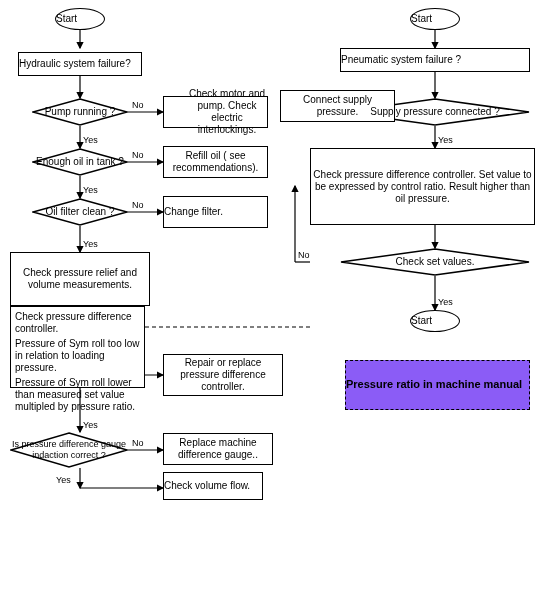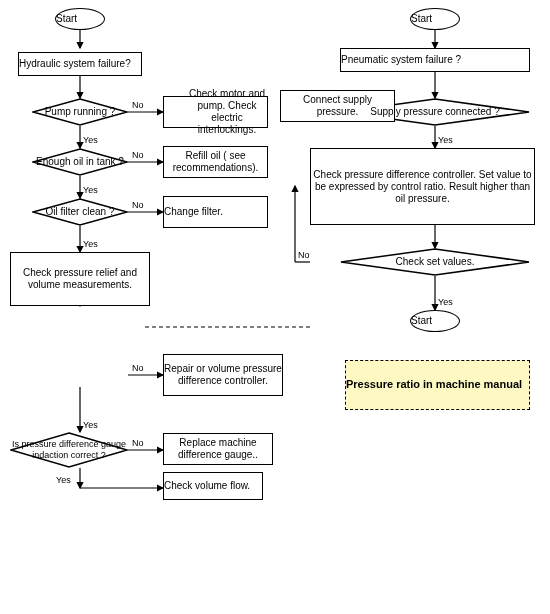--- a/index.html
+++ b/index.html
@@ -46,21 +46,21 @@
       text-align: center;
     }
     .diamond-text {
       position: relative;
       z-index: 2;
       line-height: 1.2;
       padding: 2px;
     }
     .dashed-rect {
       border: 1.5px dashed #000;
-      background: #fef9c3;
+      background: #8b5cf6;
     }
     
     .arrows-svg {
       position: absolute;
       top: 0; left: 0;
       width: 550px;
       height: 614px;
       pointer-events: none;
     }
     line, path, polyline {
@@ -201,23 +201,28 @@
   </div>
 
   <div class="shape rect" style="left:10px; top:252px; width:140px; height:54px;">
     <span>Check pressure relief and volume measurements.</span>
   </div>
 
   <div class="shape rect" style="left:163px; top:196px; width:105px; height:32px;">
     <span>Change filter.</span>
   </div>
 
+  <div class="shape rect" style="left:10px; top:306px; width:135px; height:82px; text-align:left; padding:4px; align-items:flex-start; flex-direction:column; justify-content:flex-start;">
+    <div style="font-weight:normal; margin-bottom:3px;">Check pressure difference controller.</div>
+    <div style="margin-bottom:3px;">Pressure of Sym roll too low in relation to loading pressure.</div>
+    <div>Pressure of Sym roll lower than measured set value multipled by pressure ratio.</div>
+  </div>
 
   <div class="shape rect" style="left:163px; top:354px; width:120px; height:42px;">
-    <span>Repair or volume pressure difference controller.</span>
+    <span>Repair or replace pressure difference controller.</span>
   </div>
 
   <div class="diamond-wrap" style="left:10px; top:432px; width:118px; height:36px;">
     <svg width="118" height="36">
         <polygon points="59,1 117,18 59,35 1,18" fill="white" stroke="black" stroke-width="1.5"></polygon>
       </svg>
     <div class="diamond" style="position:absolute;top:0;left:0;">
       <span class="diamond-text" style="font-size:9px;">Is pressure difference gauge indaction correct ?</span>
     </div>
   </div>

